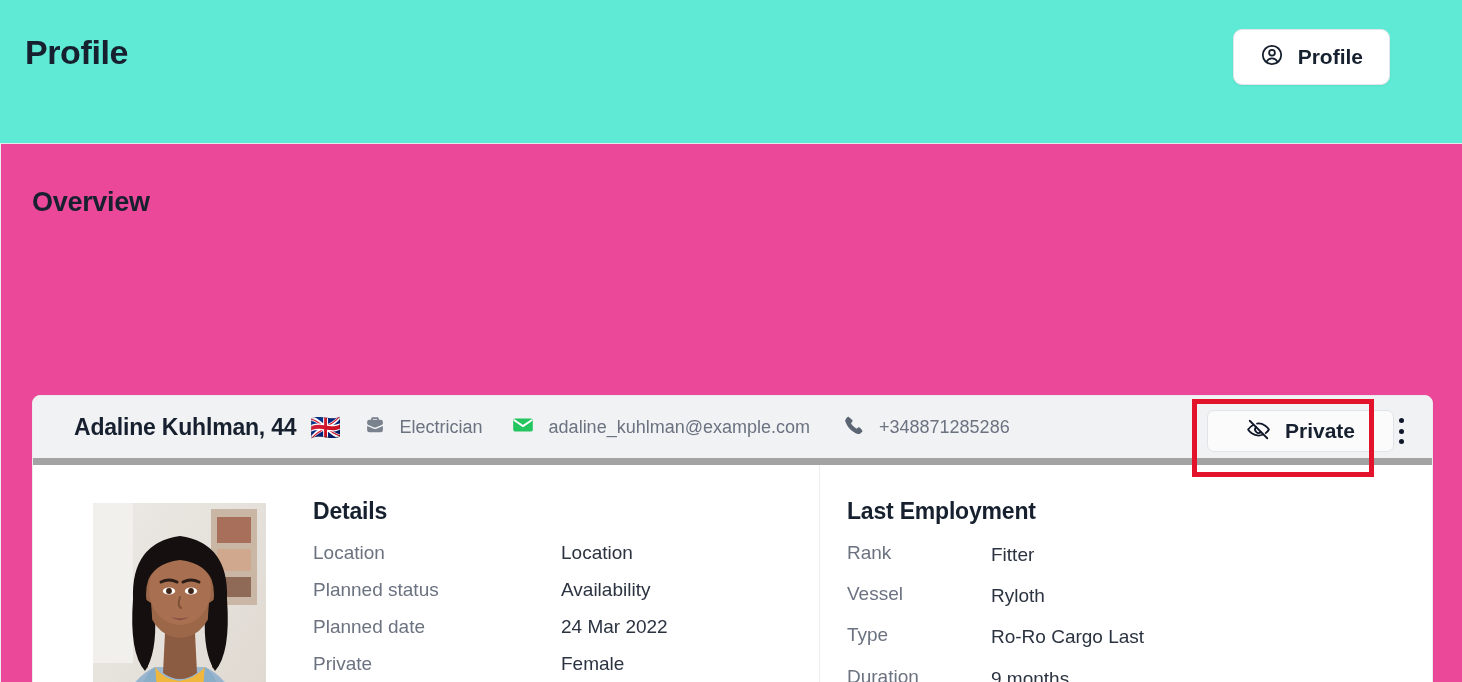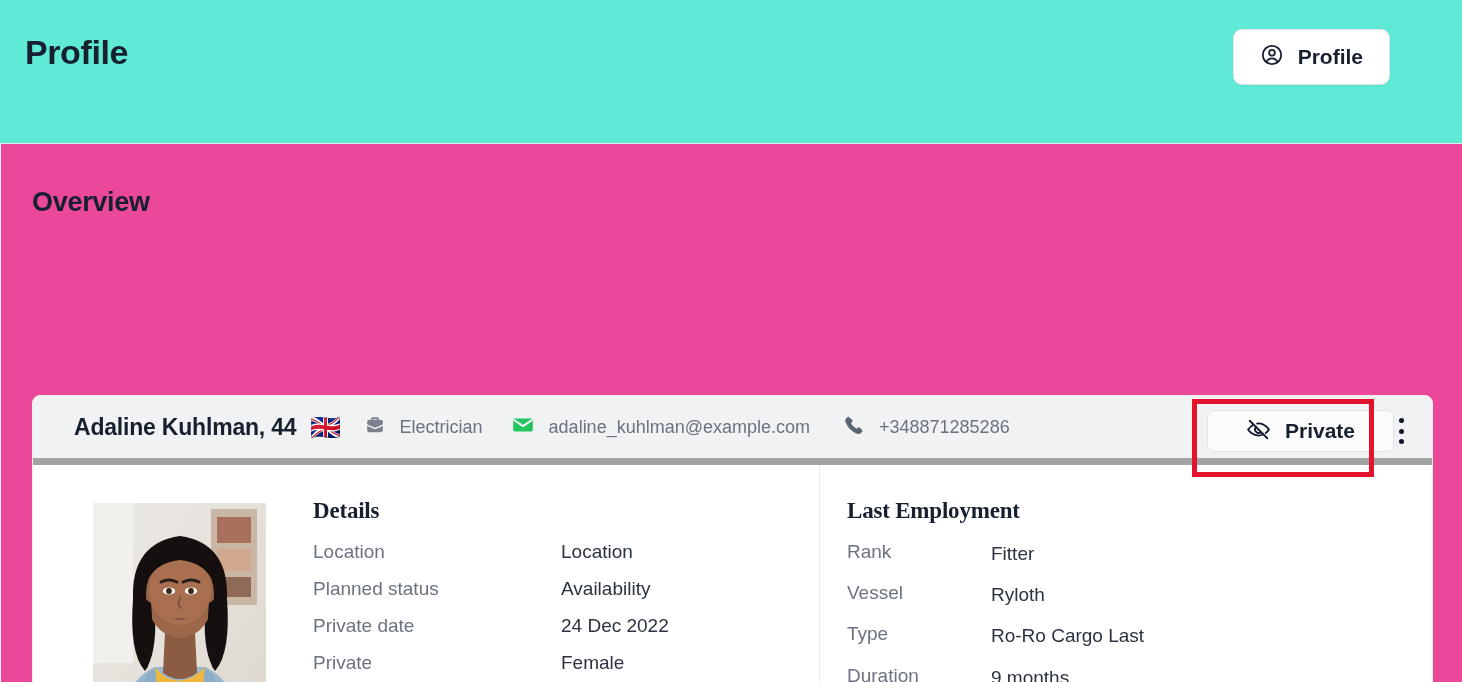--- a/index.html
+++ b/index.html
@@ -212,21 +212,20 @@
     left: 814px;
     top: 33px;
     width: 400px;
   }
   .col-heading {
     font-size: 23px;
     font-weight: 700;
     color: #16202f;
     margin-bottom: 17px;
     letter-spacing: -0.2px;
-    font-family: Liberation Serif, serif;
   }
   .field-row {
     display: flex;
     align-items: flex-start;
     margin-bottom: 15px;
   }
   .field-label {
     font-size: 19px;
     color: #6b7280;
     flex: 0 0 auto;
@@ -383,22 +382,22 @@
 
         <div class="field-row">
           <div class="field-label">Location</div>
           <div class="field-value">Location</div>
         </div>
         <div class="field-row">
           <div class="field-label">Planned status</div>
           <div class="field-value">Availability</div>
         </div>
         <div class="field-row">
-          <div class="field-label">Private date</div>
-          <div class="field-value">24 Dec 2022</div>
+          <div class="field-label">Planned date</div>
+          <div class="field-value">24 Mar 2022</div>
         </div>
         <div class="field-row">
           <div class="field-label">Private</div>
           <div class="field-value">Female</div>
         </div>
 
       </div>
 
       <div class="employ-col">
         <div class="col-heading">Last Employment</div>

